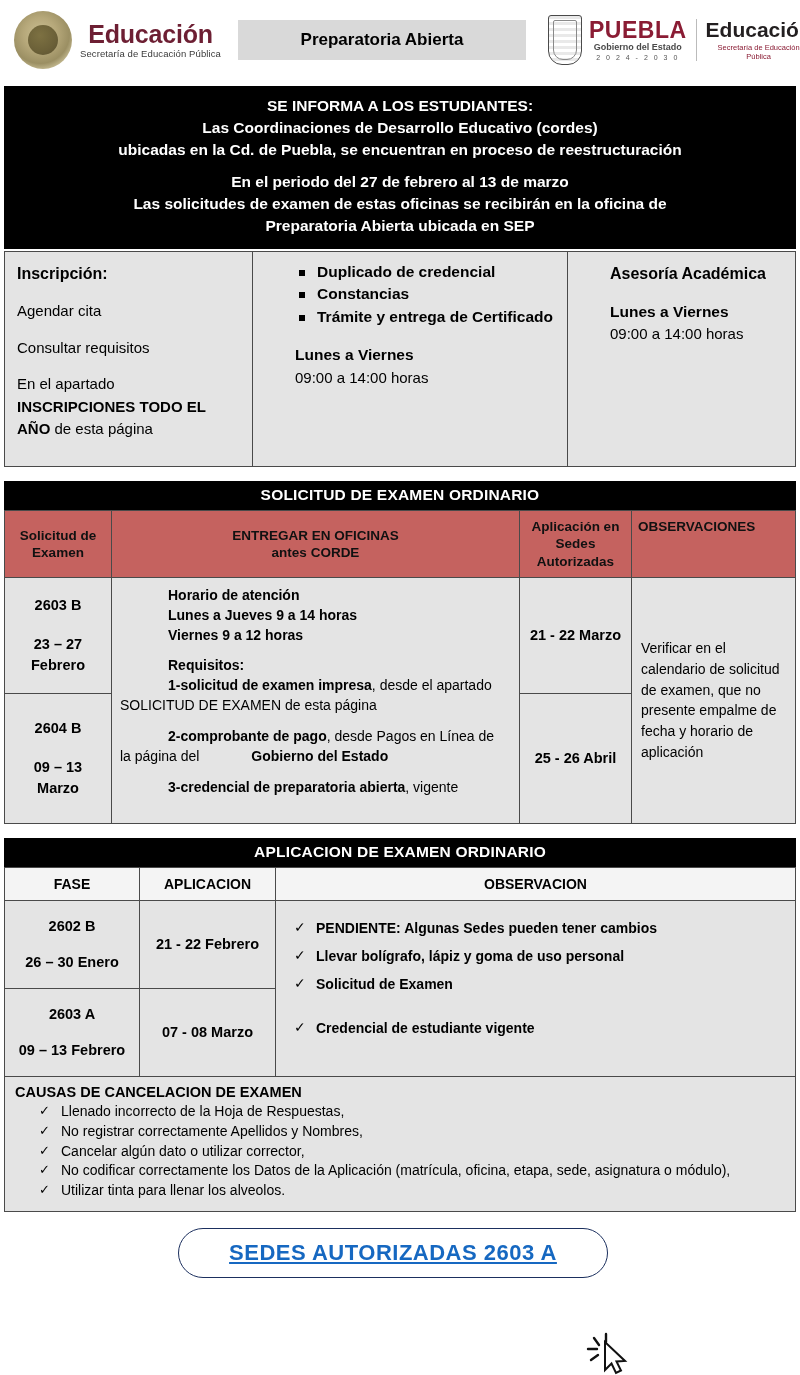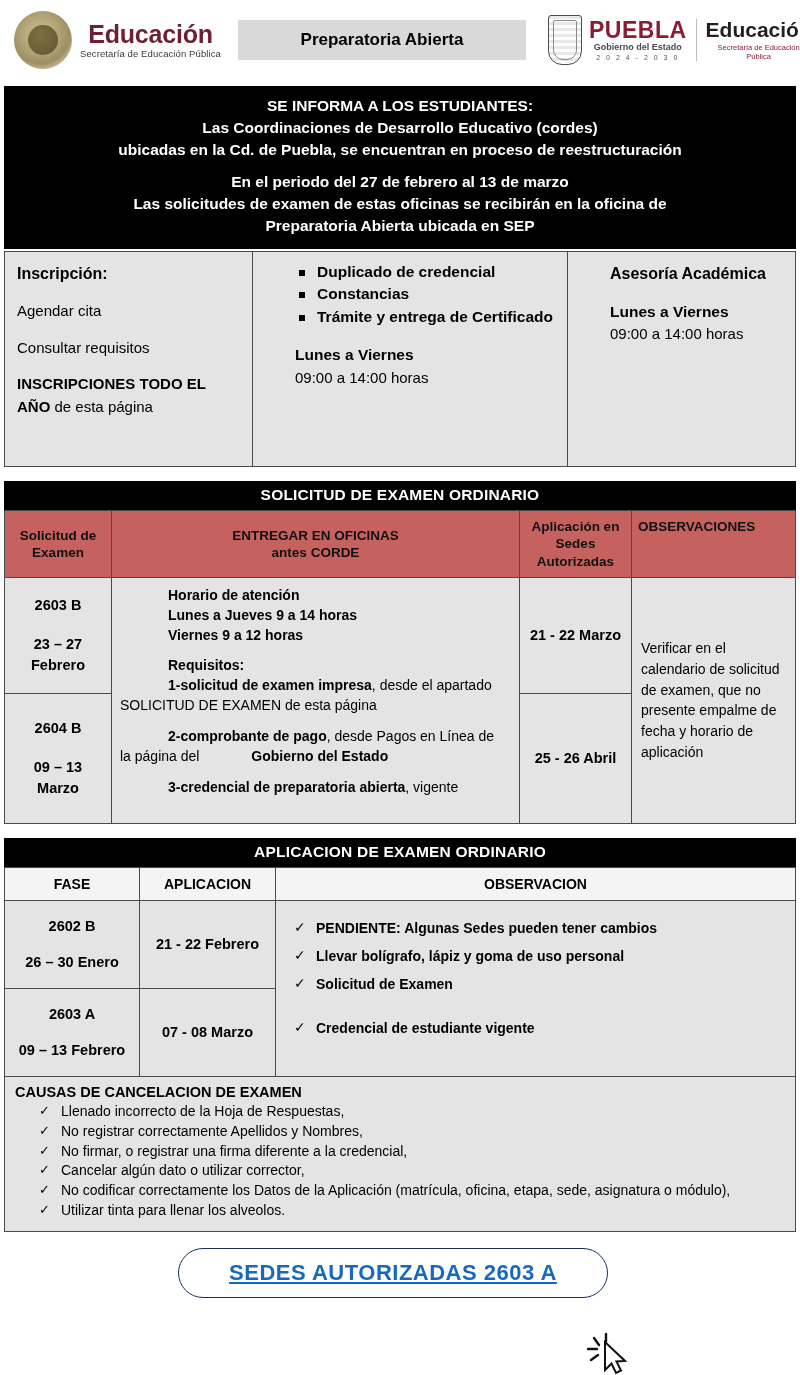--- a/index.html
+++ b/index.html
@@ -319,20 +319,21 @@
 </div>
 
 <div class="info-row">
   <div class="info-col c1">
     <div class="ttl">Inscripción:</div>
     <span class="sp"></span>
     <div>Agendar cita</div>
     <span class="sp"></span>
     <div>Consultar requisitos</div>
     <span class="sp"></span>
+    <div>En el apartado</div>
     <div><b>INSCRIPCIONES TODO EL AÑO</b><span> de esta página</span></div>
   </div>
 
   <div class="info-col c2">
     <ul class="bullets">
       <li>Duplicado de credencial</li>
       <li>Constancias</li>
       <li>Trámite y entrega de Certificado</li>
     </ul>
     <span class="sp"></span>
@@ -446,21 +447,20 @@
     </tr>
   </tbody>
     </table>
 </div>
 
 <div class="cancel-box">
   <div class="cancel-title">CAUSAS DE CANCELACION DE EXAMEN</div>
   <ul class="cancel-list">
     <li>Llenado incorrecto de la Hoja de Respuestas,</li>
     <li>No registrar correctamente Apellidos y Nombres,</li>
-    <li> No firmar, o registrar una firma diferente a la credencial,</li>
     <li>Cancelar algún dato o utilizar corrector,</li>
     <li>No codificar correctamente los Datos de la Aplicación (matrícula, oficina, etapa, sede, asignatura o módulo),</li>
     <li>Utilizar tinta para llenar los alveolos.</li>
   </ul>
 </div>
 
 <div class="bottom">
   <div class="pill">
     <a href="#">SEDES  AUTORIZADAS  2603 A</a>
   </div>

